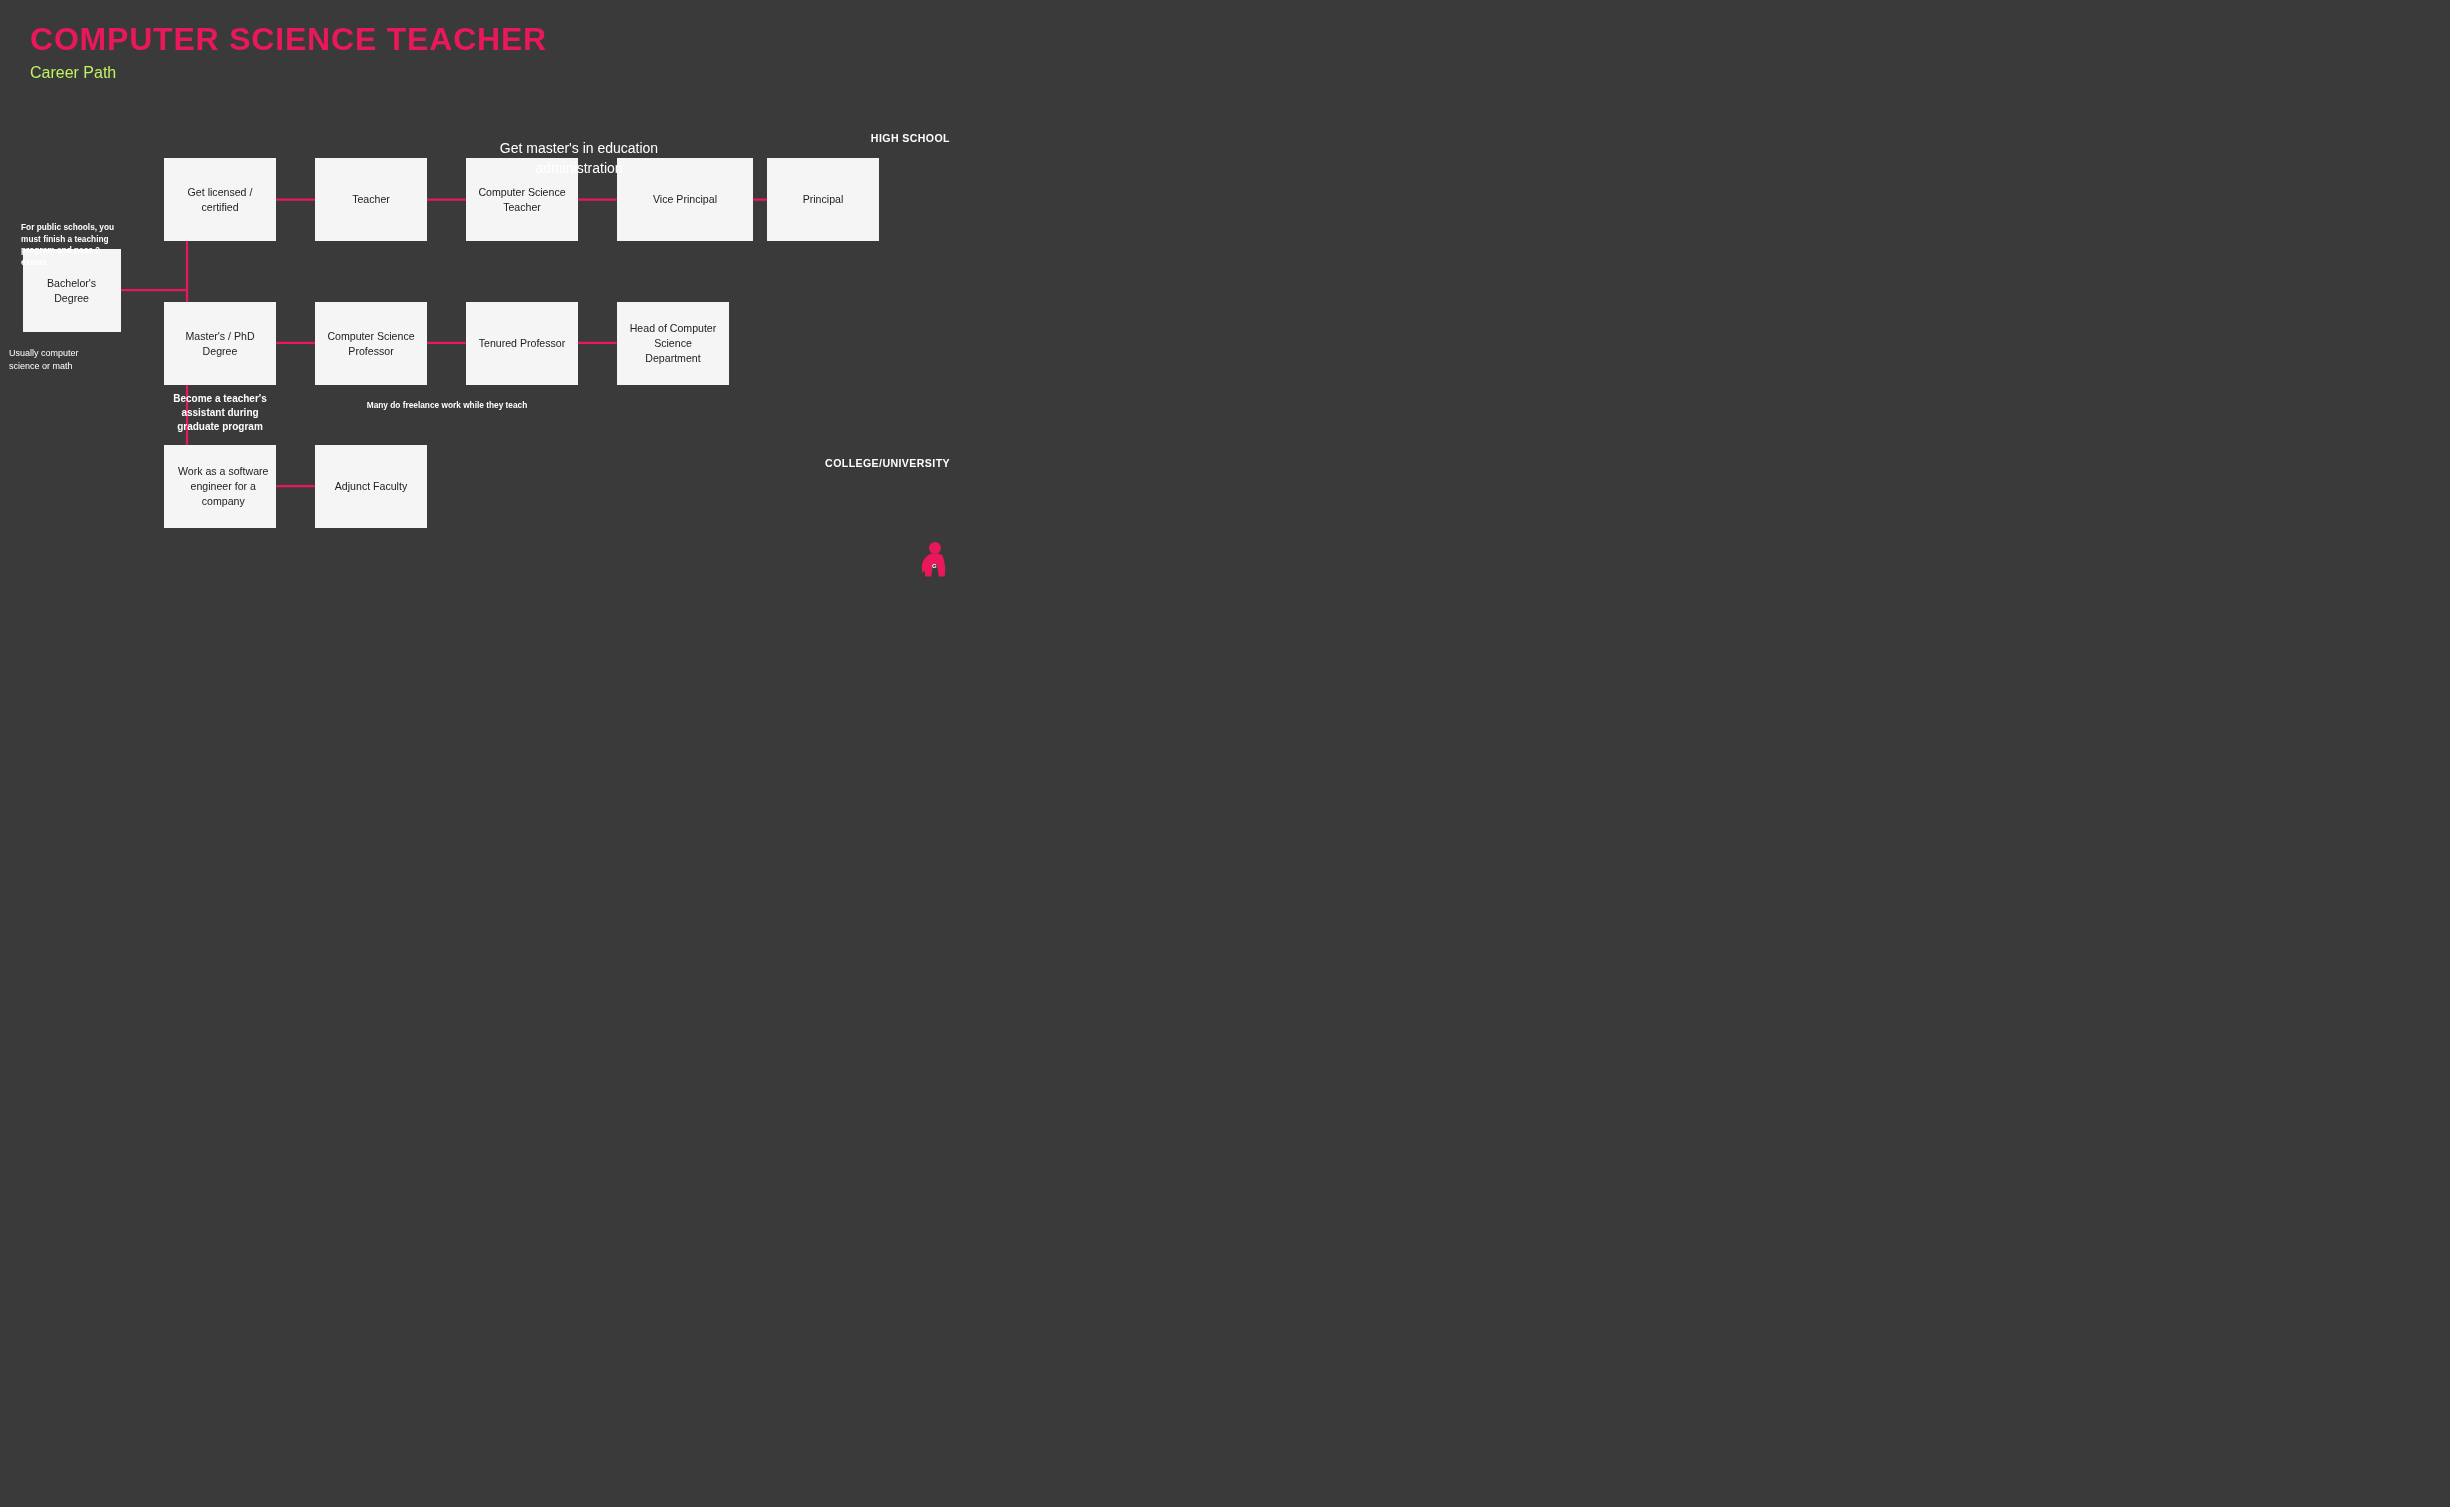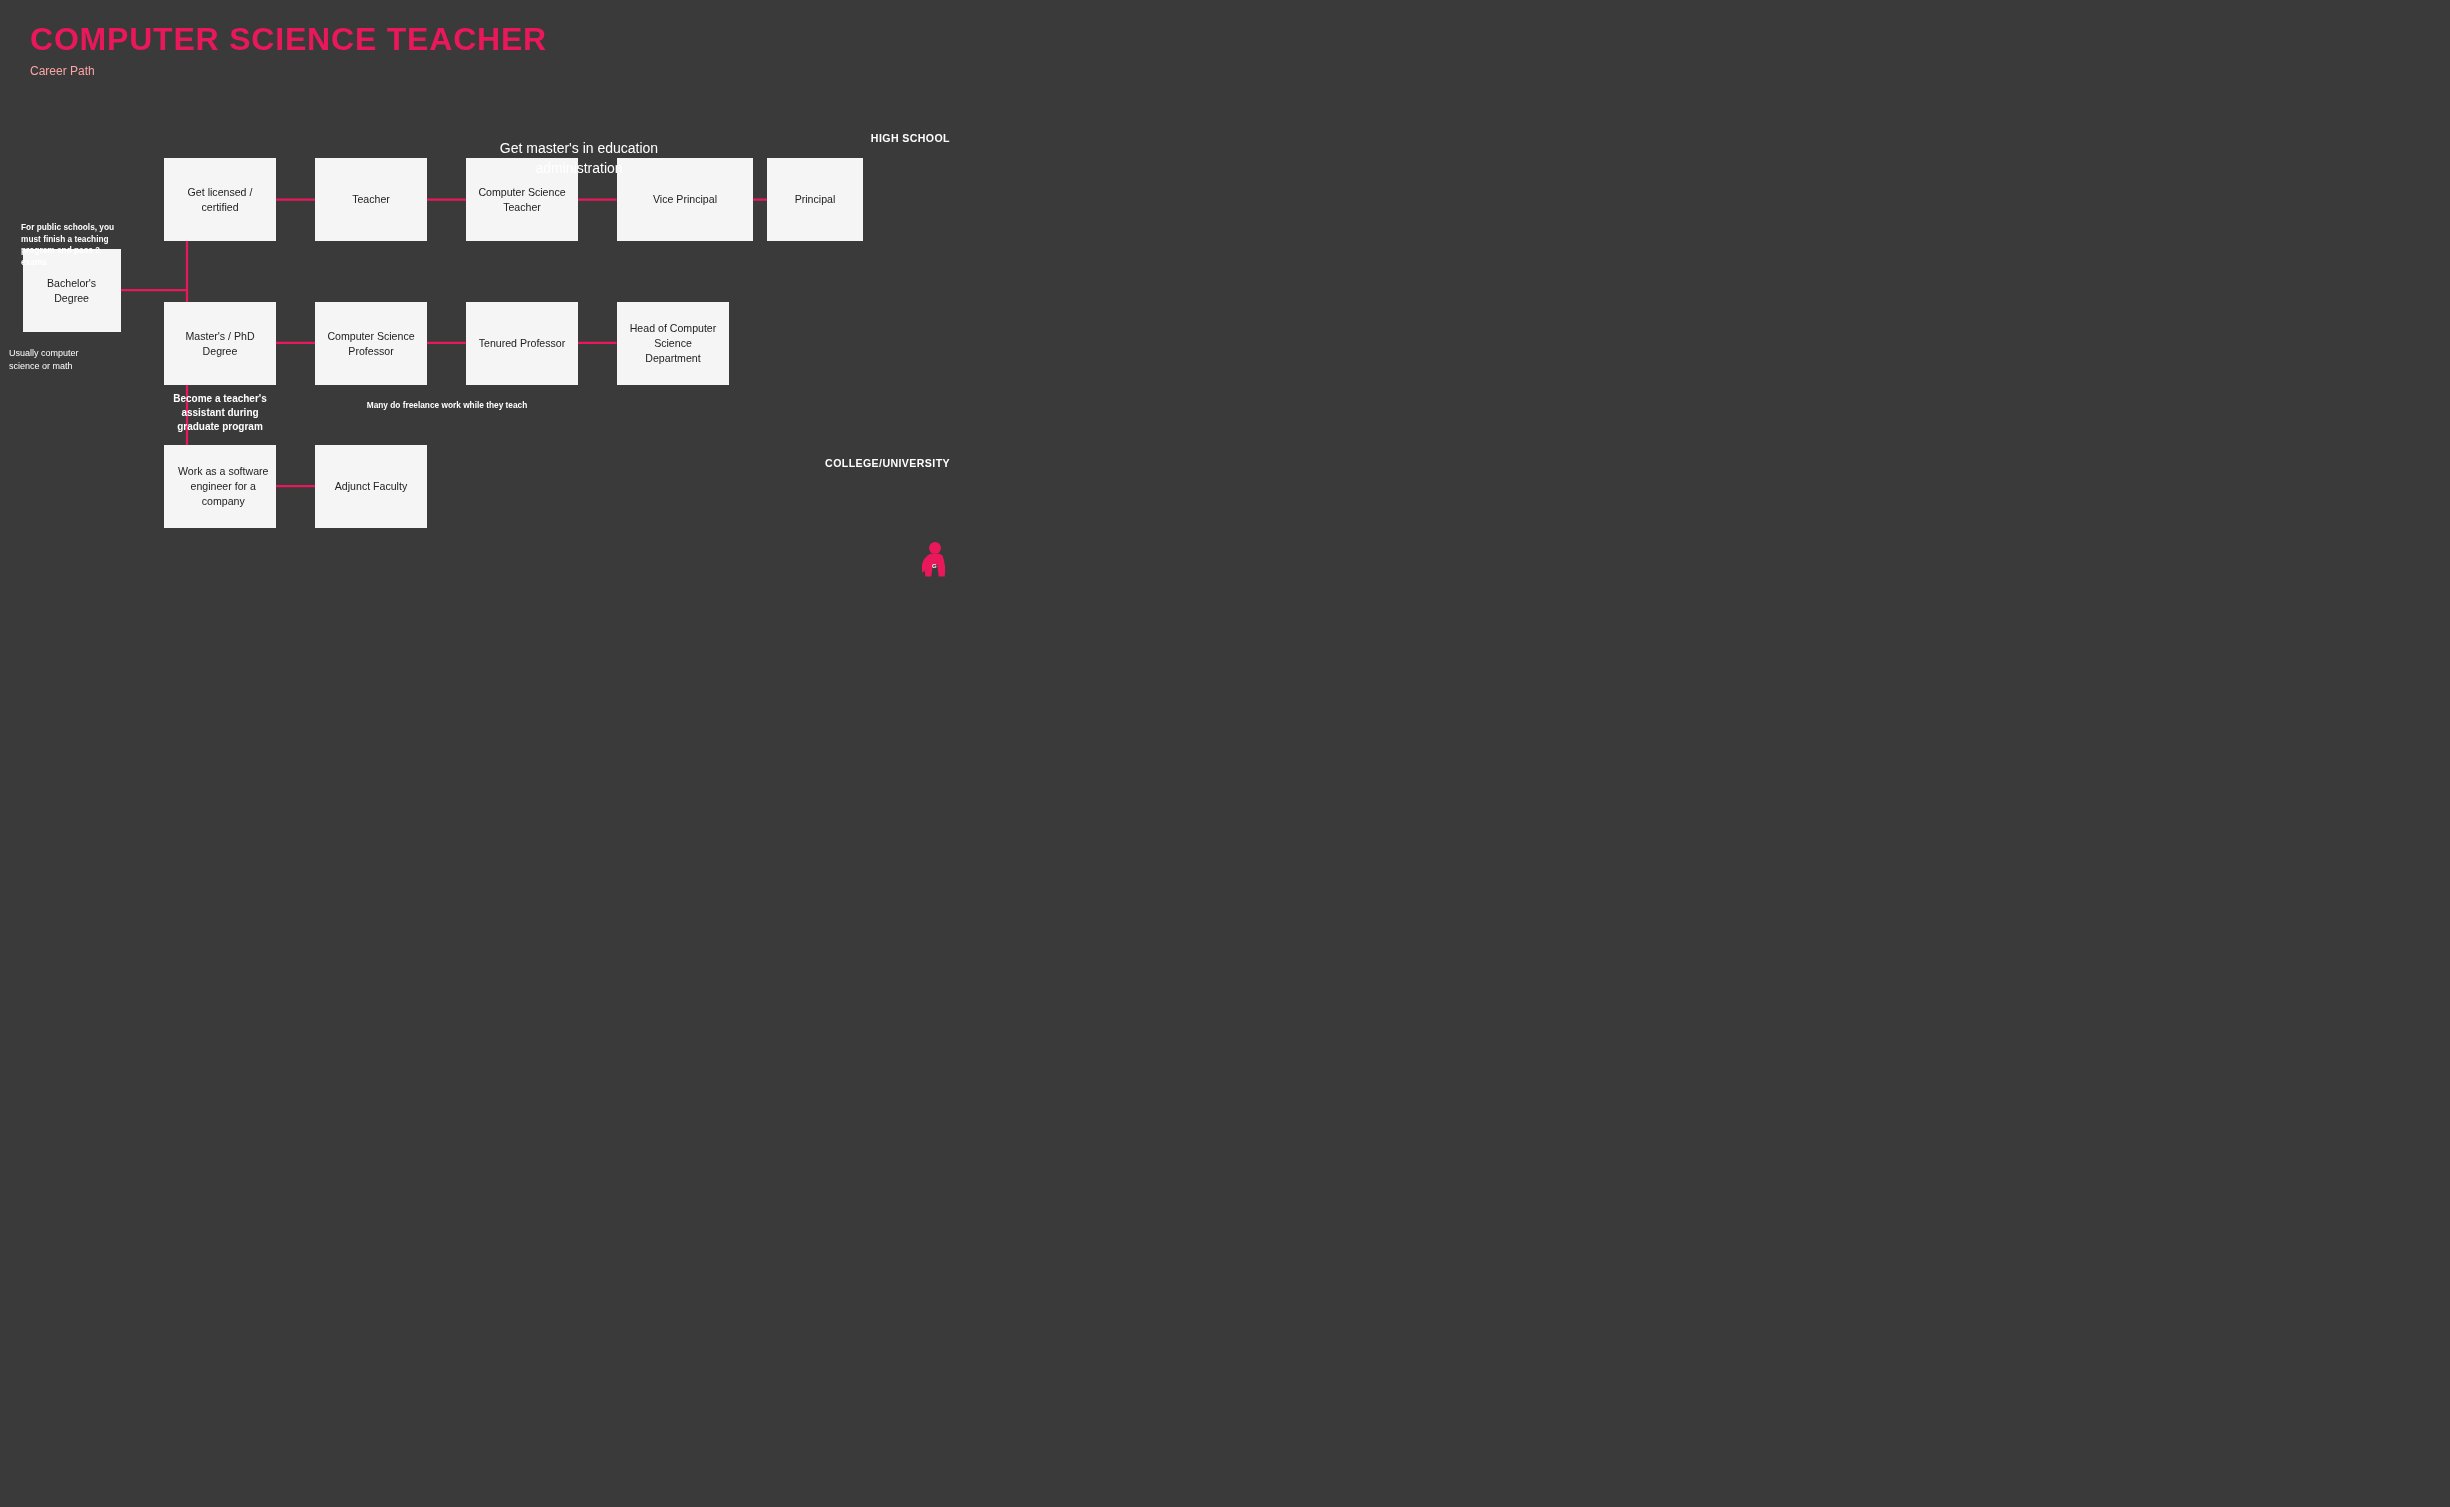--- a/index.html
+++ b/index.html
@@ -18,22 +18,22 @@
       color: #e8185a;
       font-size: 32px;
       font-weight: 900;
       letter-spacing: 0.8px;
       text-transform: uppercase;
     }
     .page-subtitle {
       position: absolute;
       top: 64px;
       left: 30px;
-      color: #fca5a5;
-      font-size: 12px;
+      color: #bef264;
+      font-size: 16px;
       font-weight: 400;
     }
     .card {
       position: absolute;
       background: #f5f5f5;
       border: none;
       display: flex;
       align-items: center;
       justify-content: center;
       text-align: center;
@@ -149,21 +149,21 @@
 </div>
 
 <div class="card" style="left:617px; top:158px; width:136px; height:83px;">
   Vice Principal
 </div>
 
 <div class="card" style="left:617px; top:302px; width:112px; height:83px;">
   Head of Computer<br>Science<br>Department
 </div>
 
-<div class="card" style="left:767px; top:158px; width:96px; height:83px;text-align:right;">
+<div class="card" style="left:767px; top:158px; width:112px; height:83px;text-align:right;">
   Principal
 </div>
 
 <div class="label" style="left:9px; top:347px; width:121px; font-weight:400;">
   Usually computer<br>science or math
 </div>
 
 <div class="label" style="left:21px; top:222px; width:132px; font-weight:700; font-size:8.3px;">
   For public schools, you<br>must finish a teaching<br>program and pass 2<br>exams
 </div>

